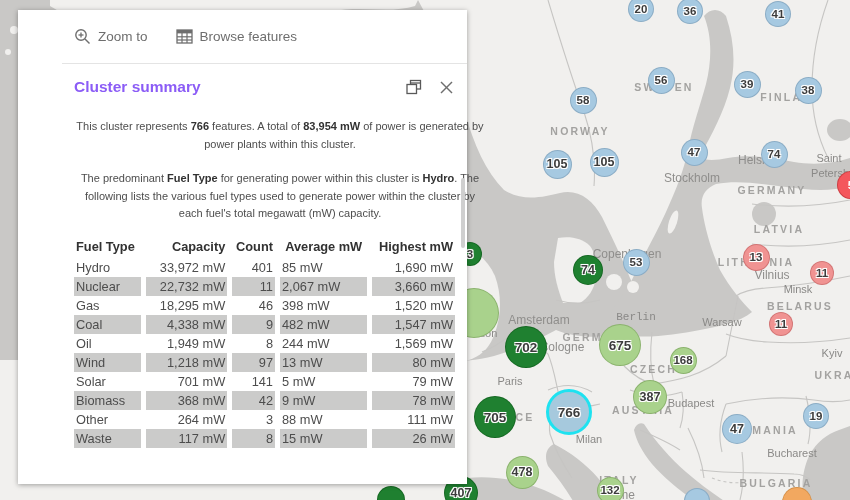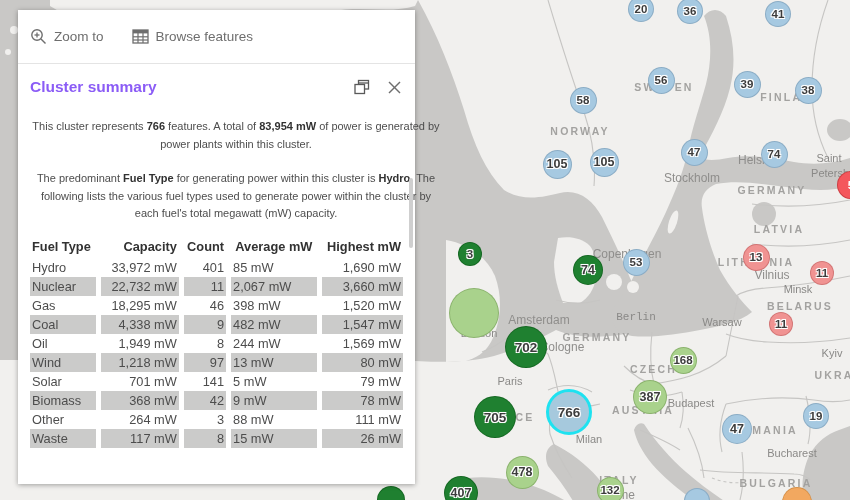--- a/index.html
+++ b/index.html
@@ -25,22 +25,22 @@
   .cluster.blue { background:var(--blue); border:1px solid rgba(60,90,120,.25); }
   .cluster.dg   { background:var(--dg);   border:1.5px solid rgba(0,60,10,.35); }
   .cluster.lg   { background:var(--lg);   border:1px solid rgba(70,110,40,.3); }
   .cluster.pk   { background:var(--pk);   border:1px solid rgba(150,50,50,.3); }
   .cluster.rd   { background:var(--rd);   border:1px solid rgba(150,30,30,.4);
                   color:#fff; text-shadow:none; }
   .cluster.or   { background:var(--or);   border:1px solid rgba(160,100,30,.35); }
   .cluster.sel  { background:#a6c9dd; border:3px solid var(--ring); }
 
   
-  #panel { position:absolute; left:18px; top:10px; width:397px; height:474px; z-index:10;
-    background:#fff; box-shadow:0 1px 5px rgba(0,0,0,.35); color:#4d4d4d; }
+  #panel { position:absolute; left:18px; top:10px; width:449px; height:474px; z-index:10;
+    background:#fff; box-shadow:0 1px 5px rgba(0,0,0,.35); color:#4d4d4d;padding-left:44px; }
   #toolbar { height:54px; display:flex; align-items:center; padding:0 12px; gap:28px;
     border-bottom:1px solid #e4e4e4; }
   .tool-btn { display:flex; align-items:center; gap:7px; color:#6e6e6e; font-size:13.5px;
     cursor:pointer; }
   .tool-btn svg { flex:0 0 auto; }
   #title-row { display:flex; align-items:center; padding:14px 12px 6px 12px; }
   #panel-title { font-size:15.5px; font-weight:700; color:#8b5cf6; flex:1; }
   .hdr-icon { width:18px; height:18px; margin-left:14px; cursor:pointer; display:flex;
     align-items:center; justify-content:center; }
   .para { width:412px; margin:16px 12px 0 12px; font-size:11px; line-height:17.5px; color:#4d4d4d;text-align:center; }
@@ -188,20 +188,21 @@
         <div class="cluster blue" style="left: 722px; top: 414px; width: 30px; height: 30px; font-size: 12.5px;">47</div>
         <div class="cluster blue" style="left: 803px; top: 403px; width: 26px; height: 26px; font-size: 11.5px;">19</div>
         <div class="cluster blue" style="left: 684px; top: 488px; width: 26px; height: 26px; font-size: 11.5px;"></div>
         <div class="cluster dg" style="left: 458px; top: 242px; width: 24px; height: 24px; font-size: 11.5px;">3</div>
         <div class="cluster dg" style="left: 573px; top: 255px; width: 30px; height: 30px; font-size: 12.5px;">74</div>
         <div class="cluster dg" style="left: 505px; top: 326px; width: 42px; height: 42px; font-size: 13.5px;">702</div>
         <div class="cluster dg" style="left: 474px; top: 396px; width: 42px; height: 42px; font-size: 13.5px;">705</div>
         <div class="cluster dg" style="left: 444px; top: 476px; width: 34px; height: 34px; font-size: 12.5px;">407</div>
         <div class="cluster dg" style="left: 377px; top: 486px; width: 28px; height: 28px; font-size: 11.5px;"></div>
         <div class="cluster lg" style="left: 449px; top: 288px; width: 50px; height: 50px; font-size: 13.5px;"></div>
+        <div class="cluster lg" style="left: 599px; top: 324px; width: 42px; height: 42px; font-size: 13.5px;">675</div>
         <div class="cluster lg" style="left: 669.5px; top: 346.5px; width: 27px; height: 27px; font-size: 11.5px;">168</div>
         <div class="cluster lg" style="left: 633px; top: 380px; width: 34px; height: 34px; font-size: 12.5px;">387</div>
         <div class="cluster lg" style="left: 505.5px; top: 455.5px; width: 33px; height: 33px; font-size: 12.5px;">478</div>
         <div class="cluster lg" style="left: 596.5px; top: 476.5px; width: 27px; height: 27px; font-size: 11.5px;">132</div>
         <div class="cluster pk" style="left: 742.5px; top: 243.5px; width: 27px; height: 27px; font-size: 11.5px;">13</div>
         <div class="cluster pk" style="left: 810px; top: 261px; width: 24px; height: 24px; font-size: 11.5px;">11</div>
         <div class="cluster pk" style="left: 769px; top: 312px; width: 24px; height: 24px; font-size: 11.5px;">11</div>
         <div class="cluster rd" style="left: 837px; top: 171px; width: 28px; height: 28px; font-size: 11.5px;">5</div>
         <div class="cluster or" style="left: 782px; top: 487px; width: 30px; height: 30px; font-size: 12.5px;"></div>
         <div class="cluster sel" style="left: 546px; top: 389px; width: 46px; height: 46px; font-size: 13.5px;">766</div>

